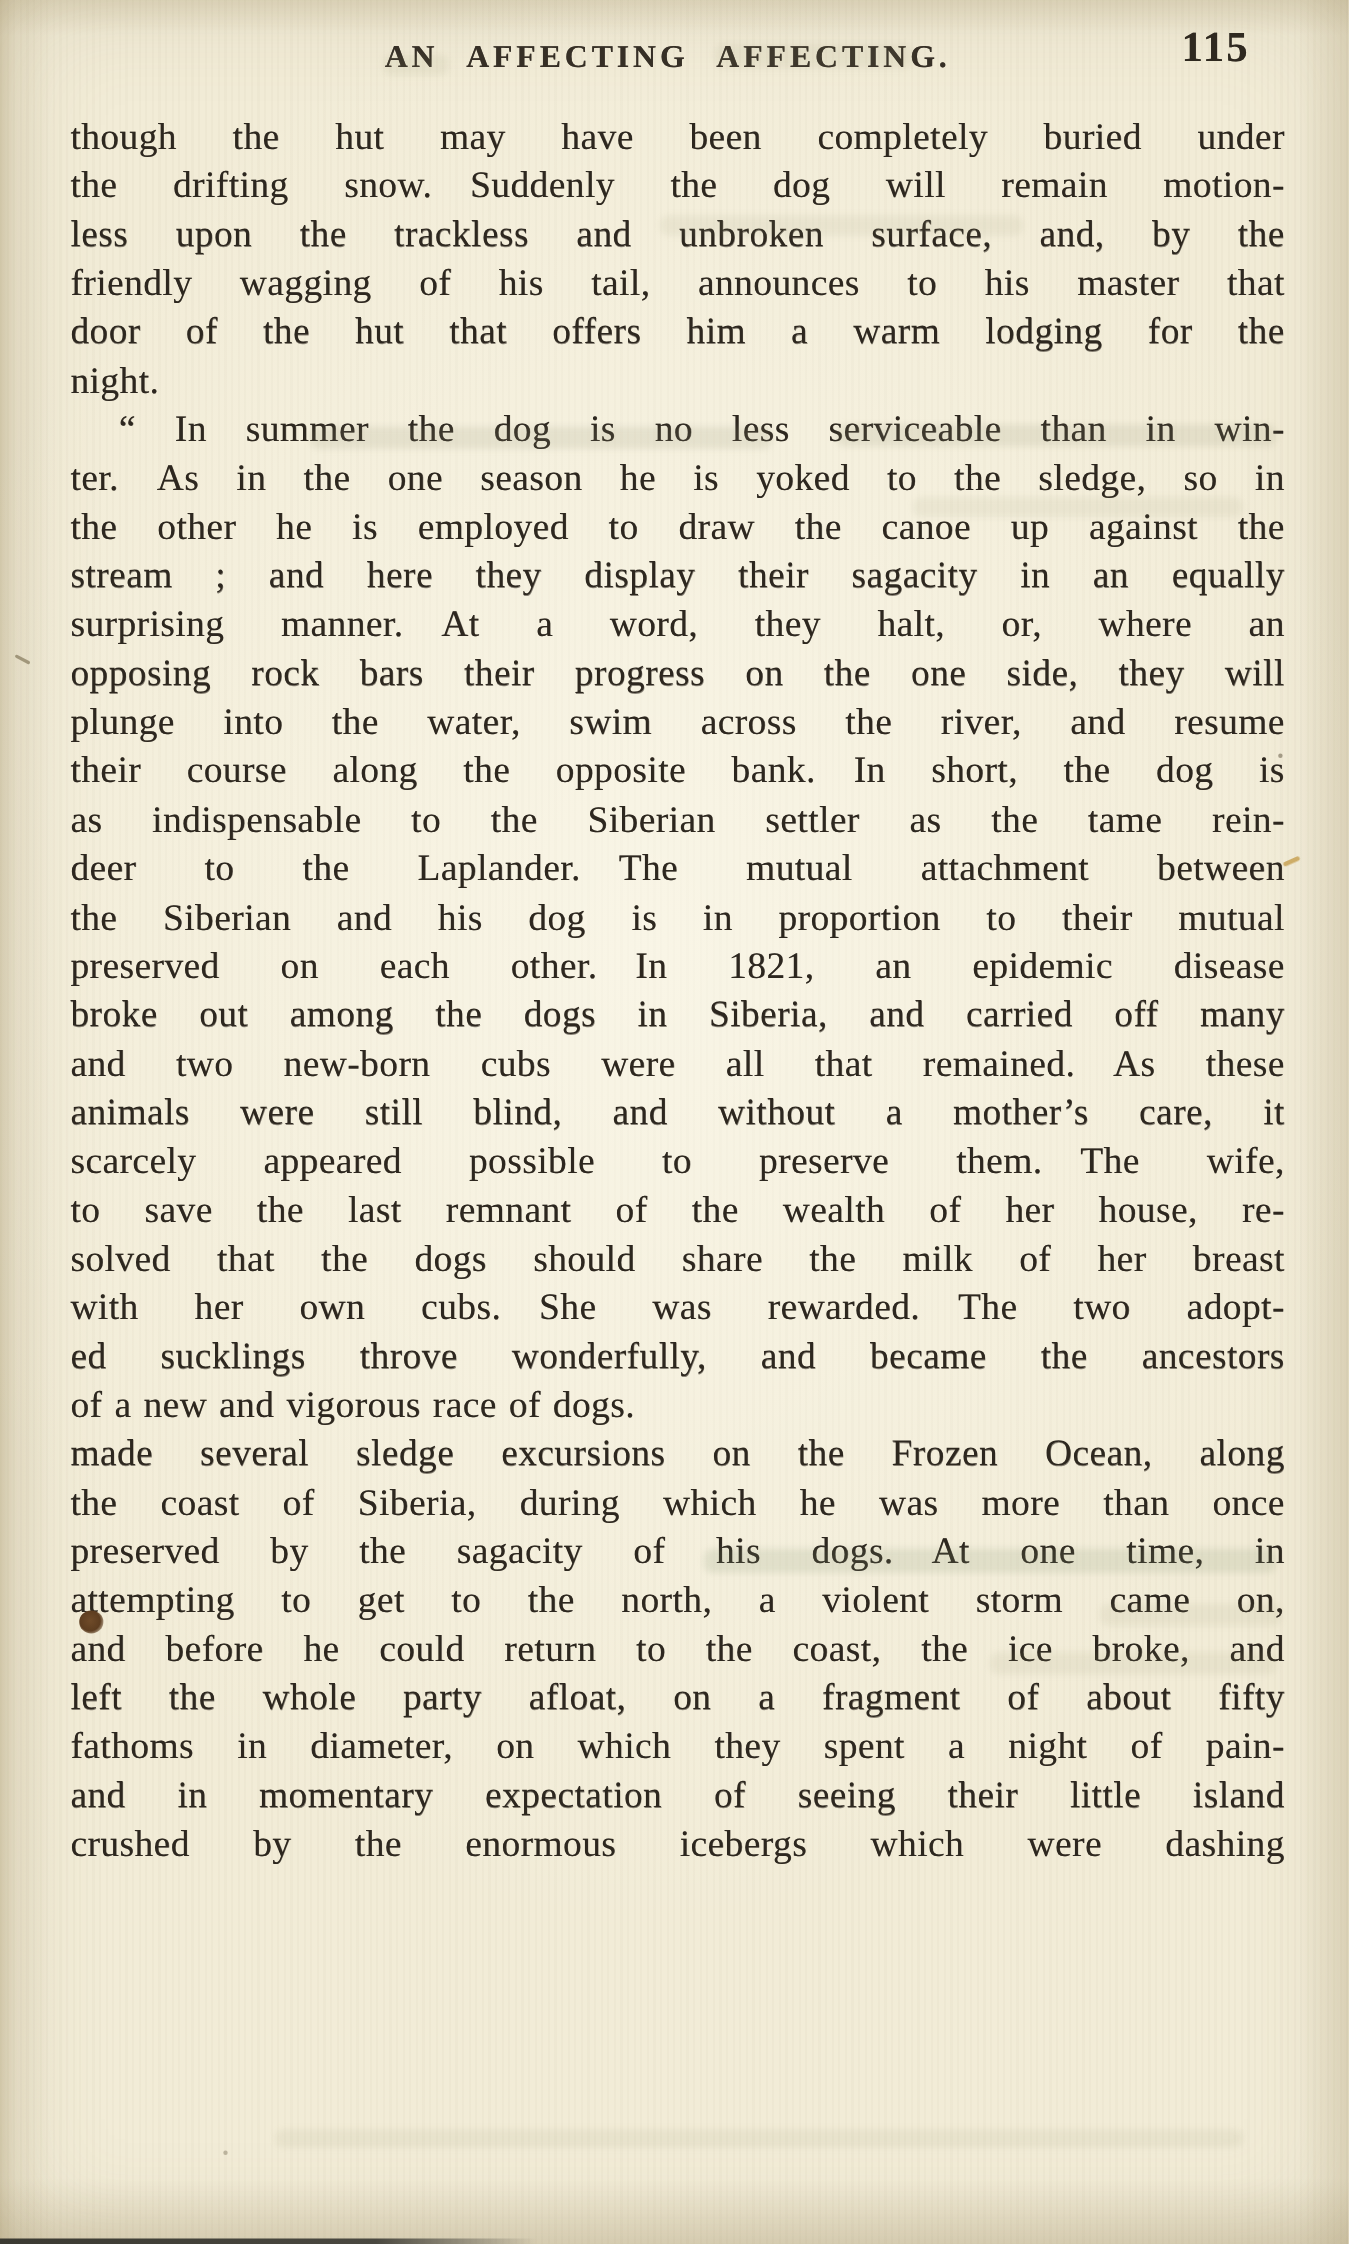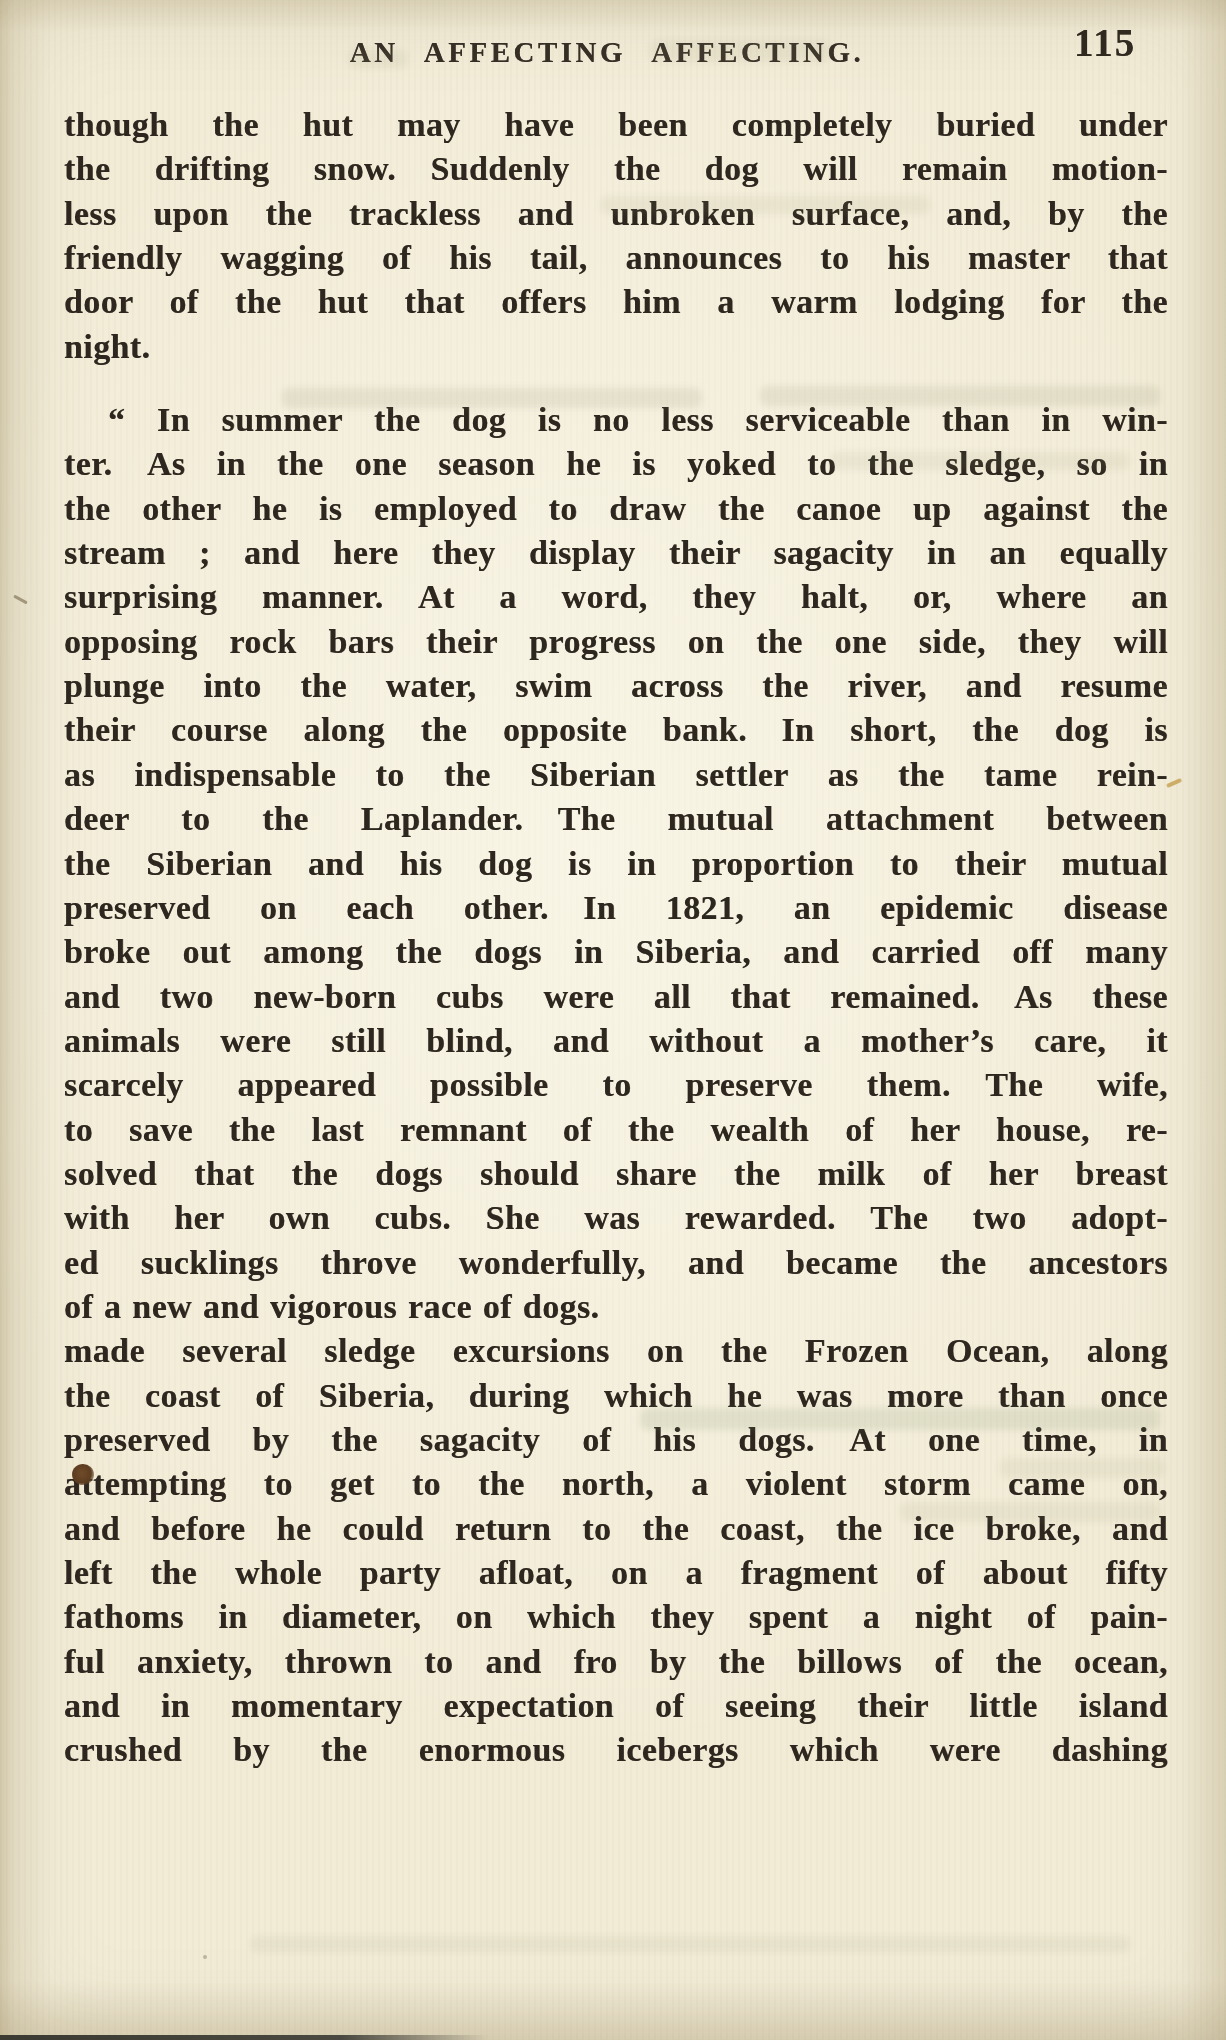--- a/index.html
+++ b/index.html
@@ -45,32 +45,31 @@
   }
   .text-block {
     position: absolute;
     left: 64px; top: 103px;
     width: 1104px;
     color: #2d271f;
     font-size: 34px;
     letter-spacing: 0.4px;
     word-spacing: 2px;
     text-shadow: 0.3px 0.3px 0.4px rgba(45,39,31,0.55);
-    font-weight: bold;
   }
   .paragraph { margin: 0; padding: 0; }
   .line {
     height: 44.35px;
     line-height: 44.35px;
     text-align: justify;
     text-align-last: justify;
     white-space: nowrap;
     white-space: normal;
   }
-  .line.indent { text-indent: 44px; margin-top: 29px; }
+  .line.indent { text-indent: 44px; }
   .line.last-short { text-align-last: left; }
   .smudge {
     position: absolute;
     background: rgba(148,150,116,0.16);
     filter: blur(3px);
     border-radius: 8px;
   }
   .smudge.green { background: rgba(133,149,112,0.17); }
   .smudge.faint { background: rgba(148,145,112,0.10); }
   .ink-blot {
@@ -152,21 +151,20 @@
         <div class="line last-short">of a new and vigorous race of dogs.</div>
       </div>
       <div class="paragraph">
         <div class="line">made several sledge excursions on the Frozen Ocean, along</div>
         <div class="line">the coast of Siberia, during which he was more than once</div>
         <div class="line">preserved by the sagacity of his dogs. At one time, in</div>
         <div class="line">attempting to get to the north, a violent storm came on,</div>
         <div class="line">and before he could return to the coast, the ice broke, and</div>
         <div class="line">left the whole party afloat, on a fragment of about fifty</div>
         <div class="line">fathoms in diameter, on which they spent a night of pain-</div>
-        <div class="line">ful anxiety, thrown to and fro by the billows of the ocean,</div>
         <div class="line">and in momentary expectation of seeing their little island</div>
         <div class="line">crushed by the enormous icebergs which were dashing</div>
       </div>
     </div>
 
   <div class="smudge faint" style="left:650px; top:40px;  width:180px; height:22px;"></div>
   <div class="smudge faint" style="left:348px; top:50px;  width:60px;  height:18px;"></div>
   <div class="smudge faint" style="left:600px; top:196px; width:330px; height:18px;"></div>
   <div class="smudge" style="left:282px; top:388px; width:420px; height:20px;"></div>
   <div class="smudge" style="left:760px; top:386px; width:400px; height:20px;"></div>

